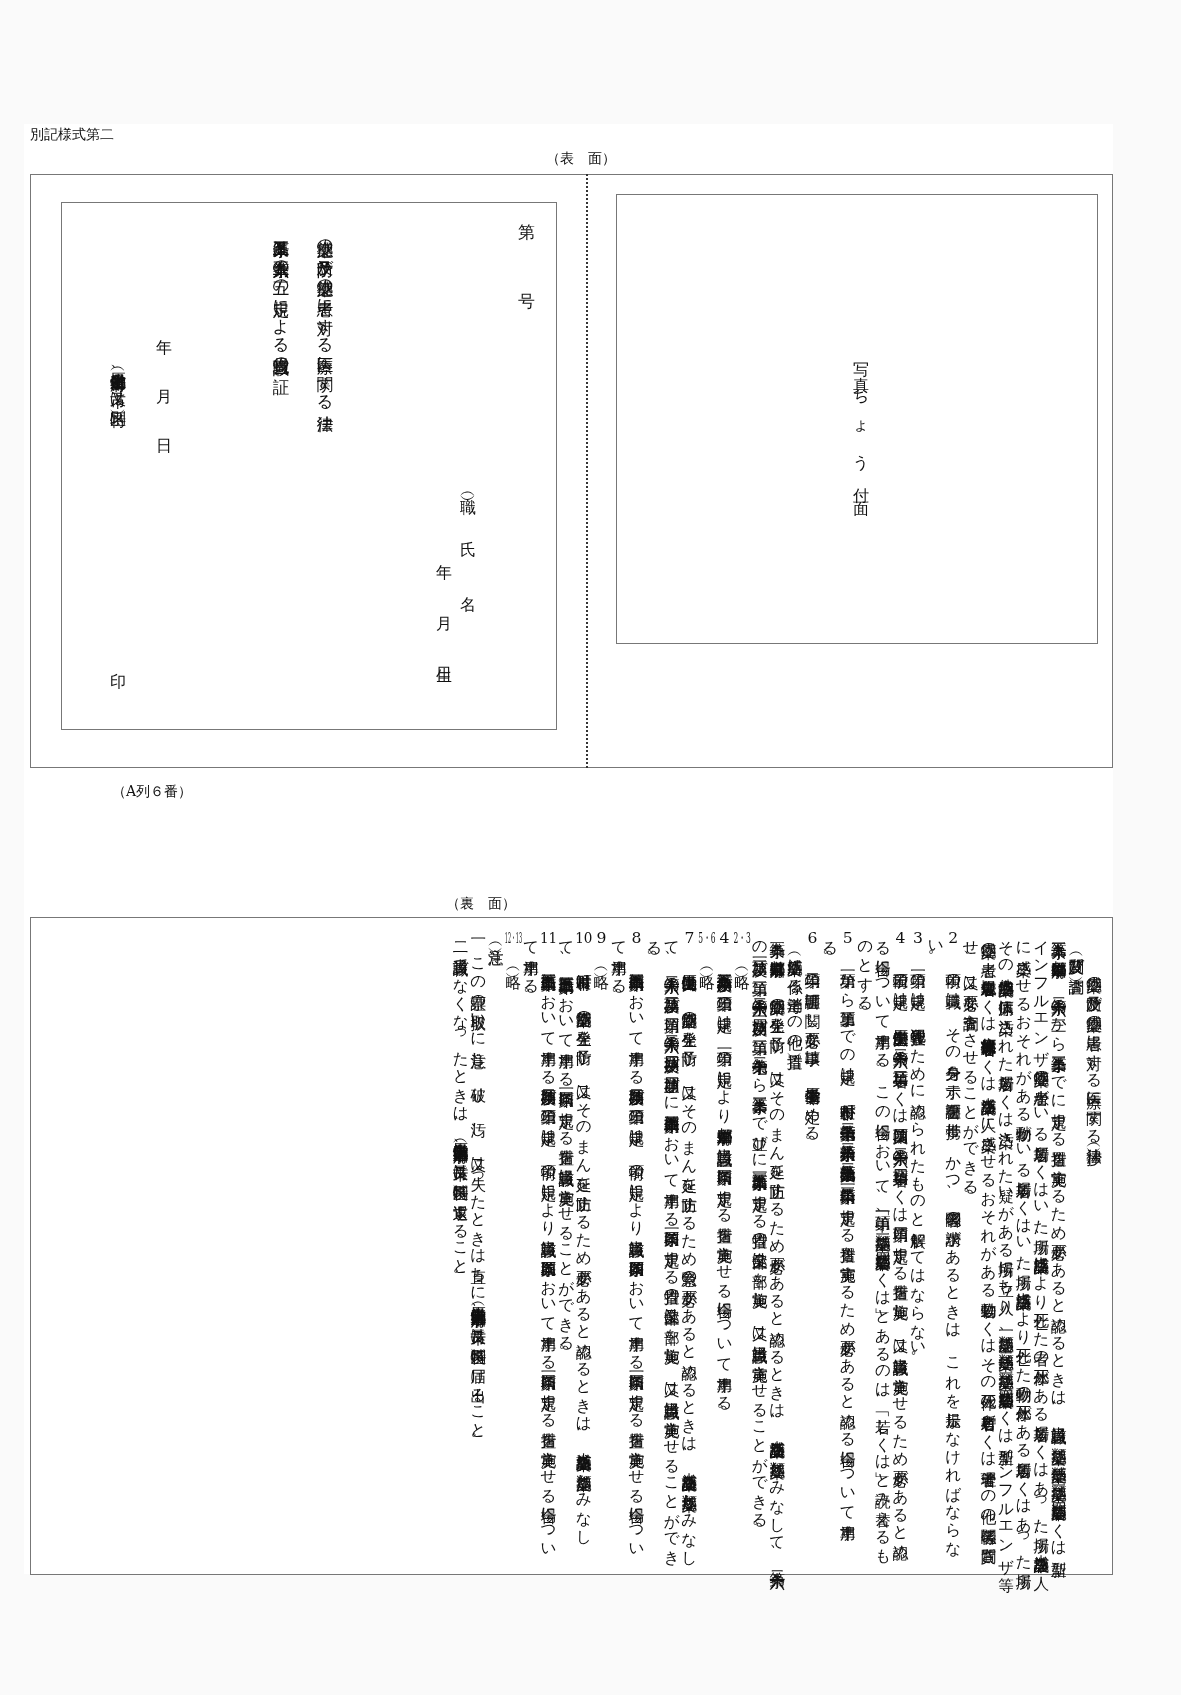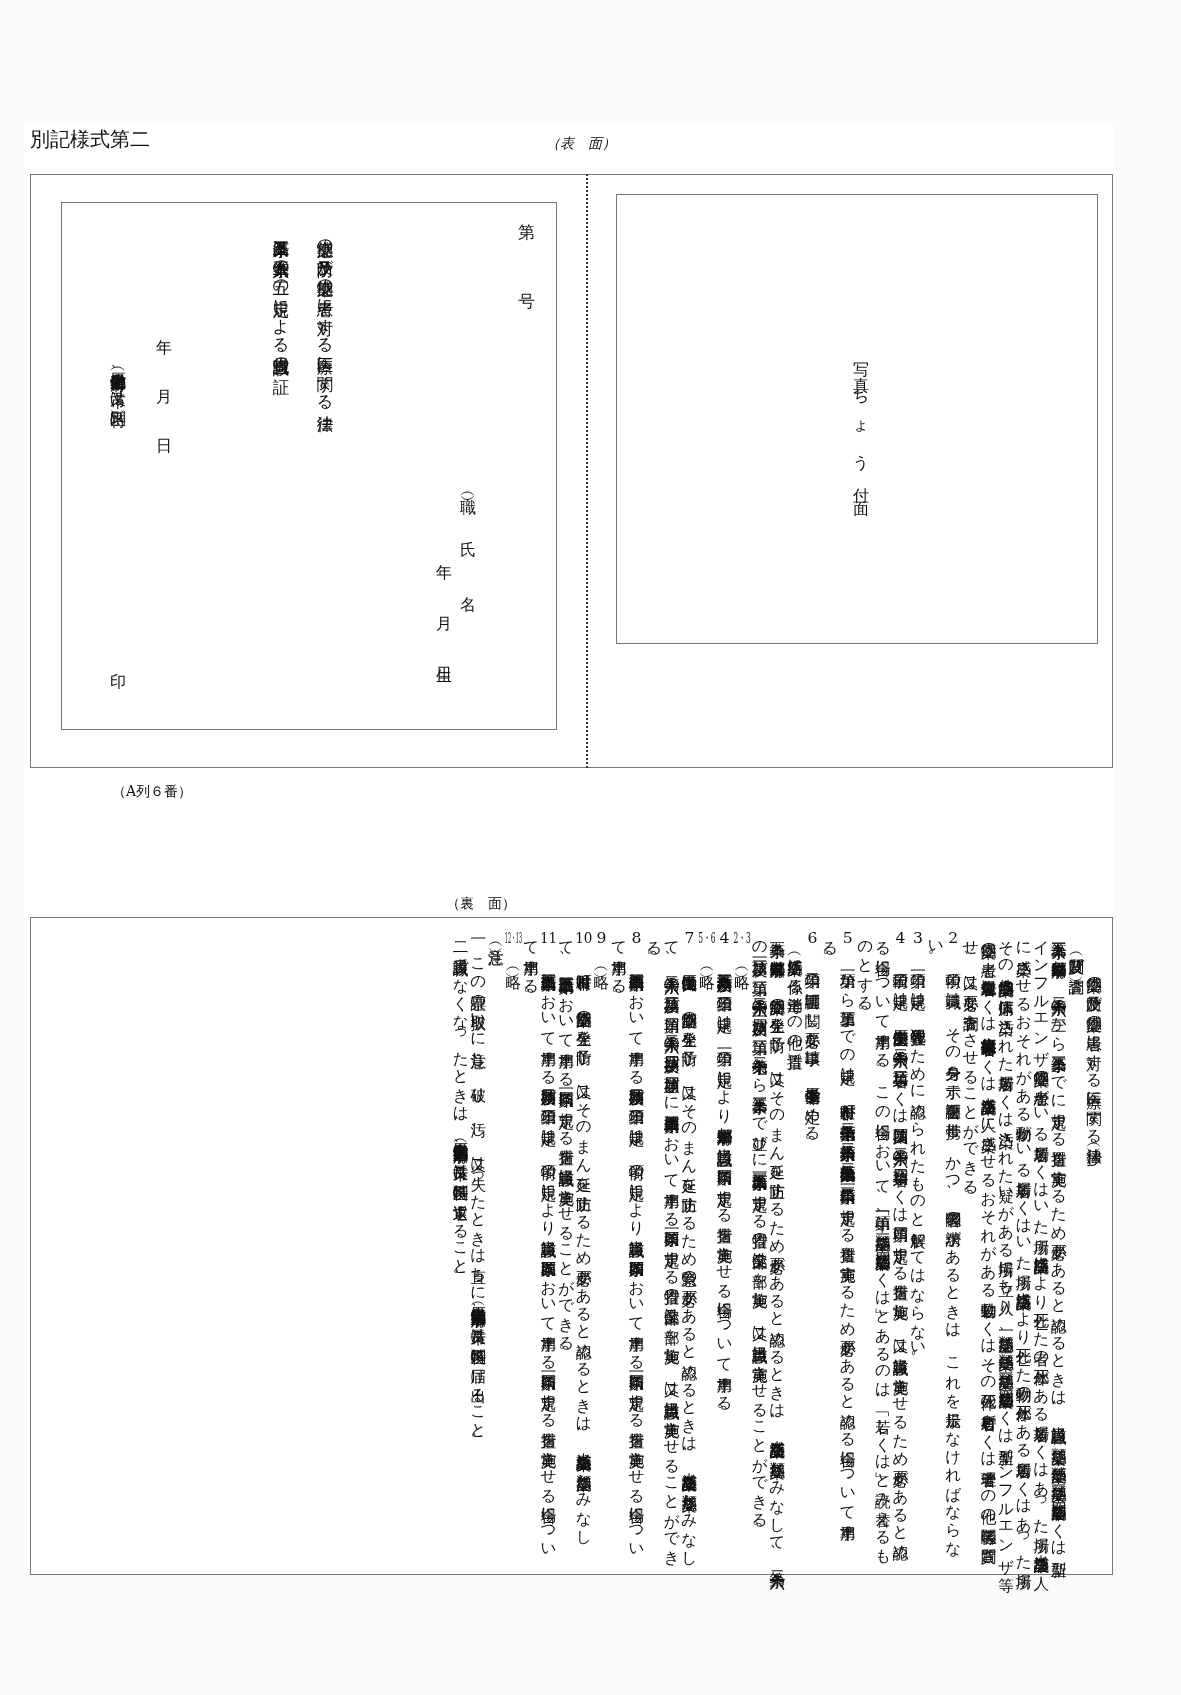--- a/index.html
+++ b/index.html
@@ -11,21 +11,21 @@
     font-family: "DejaVu Serif", "Liberation Serif", serif;
     color: #111;
   }
   .sheet {
     position: absolute; left: 24px; top: 124px;
     width: 1089px; height: 1450px;
     background: #ffffff;
   }
   .form-label {
     position: absolute; left: 30px; top: 126px;
-    font-size: 20px; letter-spacing: 0px;
+    font-size: 14px; letter-spacing: 0px;
   }
   .side-label {
     position: absolute; font-size: 14px;
   }
   .front-outer {
     position: absolute; left: 30px; top: 174px;
     width: 1083px; height: 594px;
     border: 1.5px solid #777;
     box-sizing: border-box;
   }
@@ -75,21 +75,21 @@
     font-family: "DejaVu Sans", "Liberation Sans", sans-serif;
   }
 </style>
 </head>
 <body>
 
 <div class="sheet"></div>
 
 <div class="form-label">別記様式第二</div>
 
-<div class="side-label" style="left:546px; top:135px;font-style:italic;">（表　面）</div>
+<div class="side-label" style="left:546px; top:150px;">（表　面）</div>
 
 <div class="front-outer"></div>
 <div class="fold-line"></div>
 
 <div class="front-left-box"></div>
 
 <div class="vcol" style="left:518px; top:210px;">第</div>
 <div class="vcol" style="left:518px; top:280px;">号</div>
 
 <div class="vcol" style="left:316px; top:228px; font-size:16.5px; letter-spacing:0.2px;">感染症の予防及び感染症の患者に対する医療に関する法律</div>

